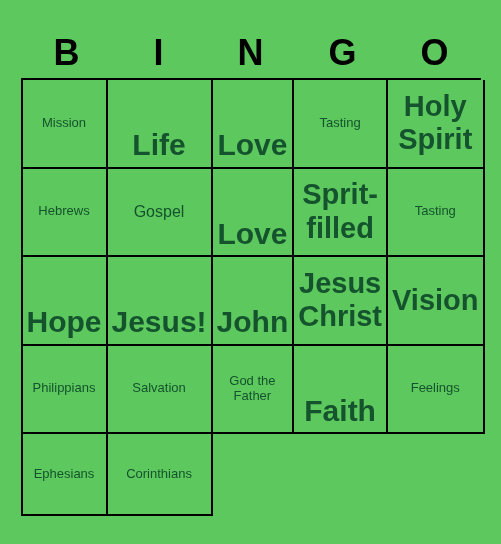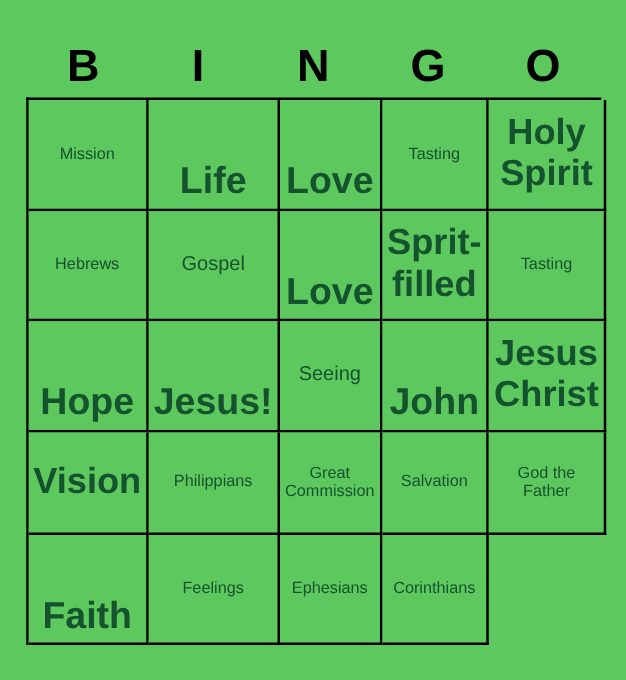--- a/index.html
+++ b/index.html
@@ -107,36 +107,30 @@
       <div class="bingo-cell">
         <span class="size-small">Tasting</span>
       </div>
       <div class="bingo-cell">
         <span class="size-xlarge">Hope</span>
       </div>
       <div class="bingo-cell">
         <span class="size-xlarge">Jesus!</span>
       </div>
       <div class="bingo-cell">
-        <span class="size-medium">Seeing</span>
-      </div>
-      <div class="bingo-cell">
         <span class="size-xlarge">John</span>
       </div>
       <div class="bingo-cell">
         <span class="size-large">Jesus Christ</span>
       </div>
       <div class="bingo-cell">
         <span class="size-large">Vision</span>
       </div>
       <div class="bingo-cell">
         <span class="size-small">Philippians</span>
-      </div>
-      <div class="bingo-cell">
-        <span class="size-small">Great Commission</span>
       </div>
       <div class="bingo-cell">
         <span class="size-small">Salvation</span>
       </div>
       <div class="bingo-cell">
         <span class="size-small">God the Father</span>
       </div>
       <div class="bingo-cell">
         <span class="size-xlarge">Faith</span>
       </div>

